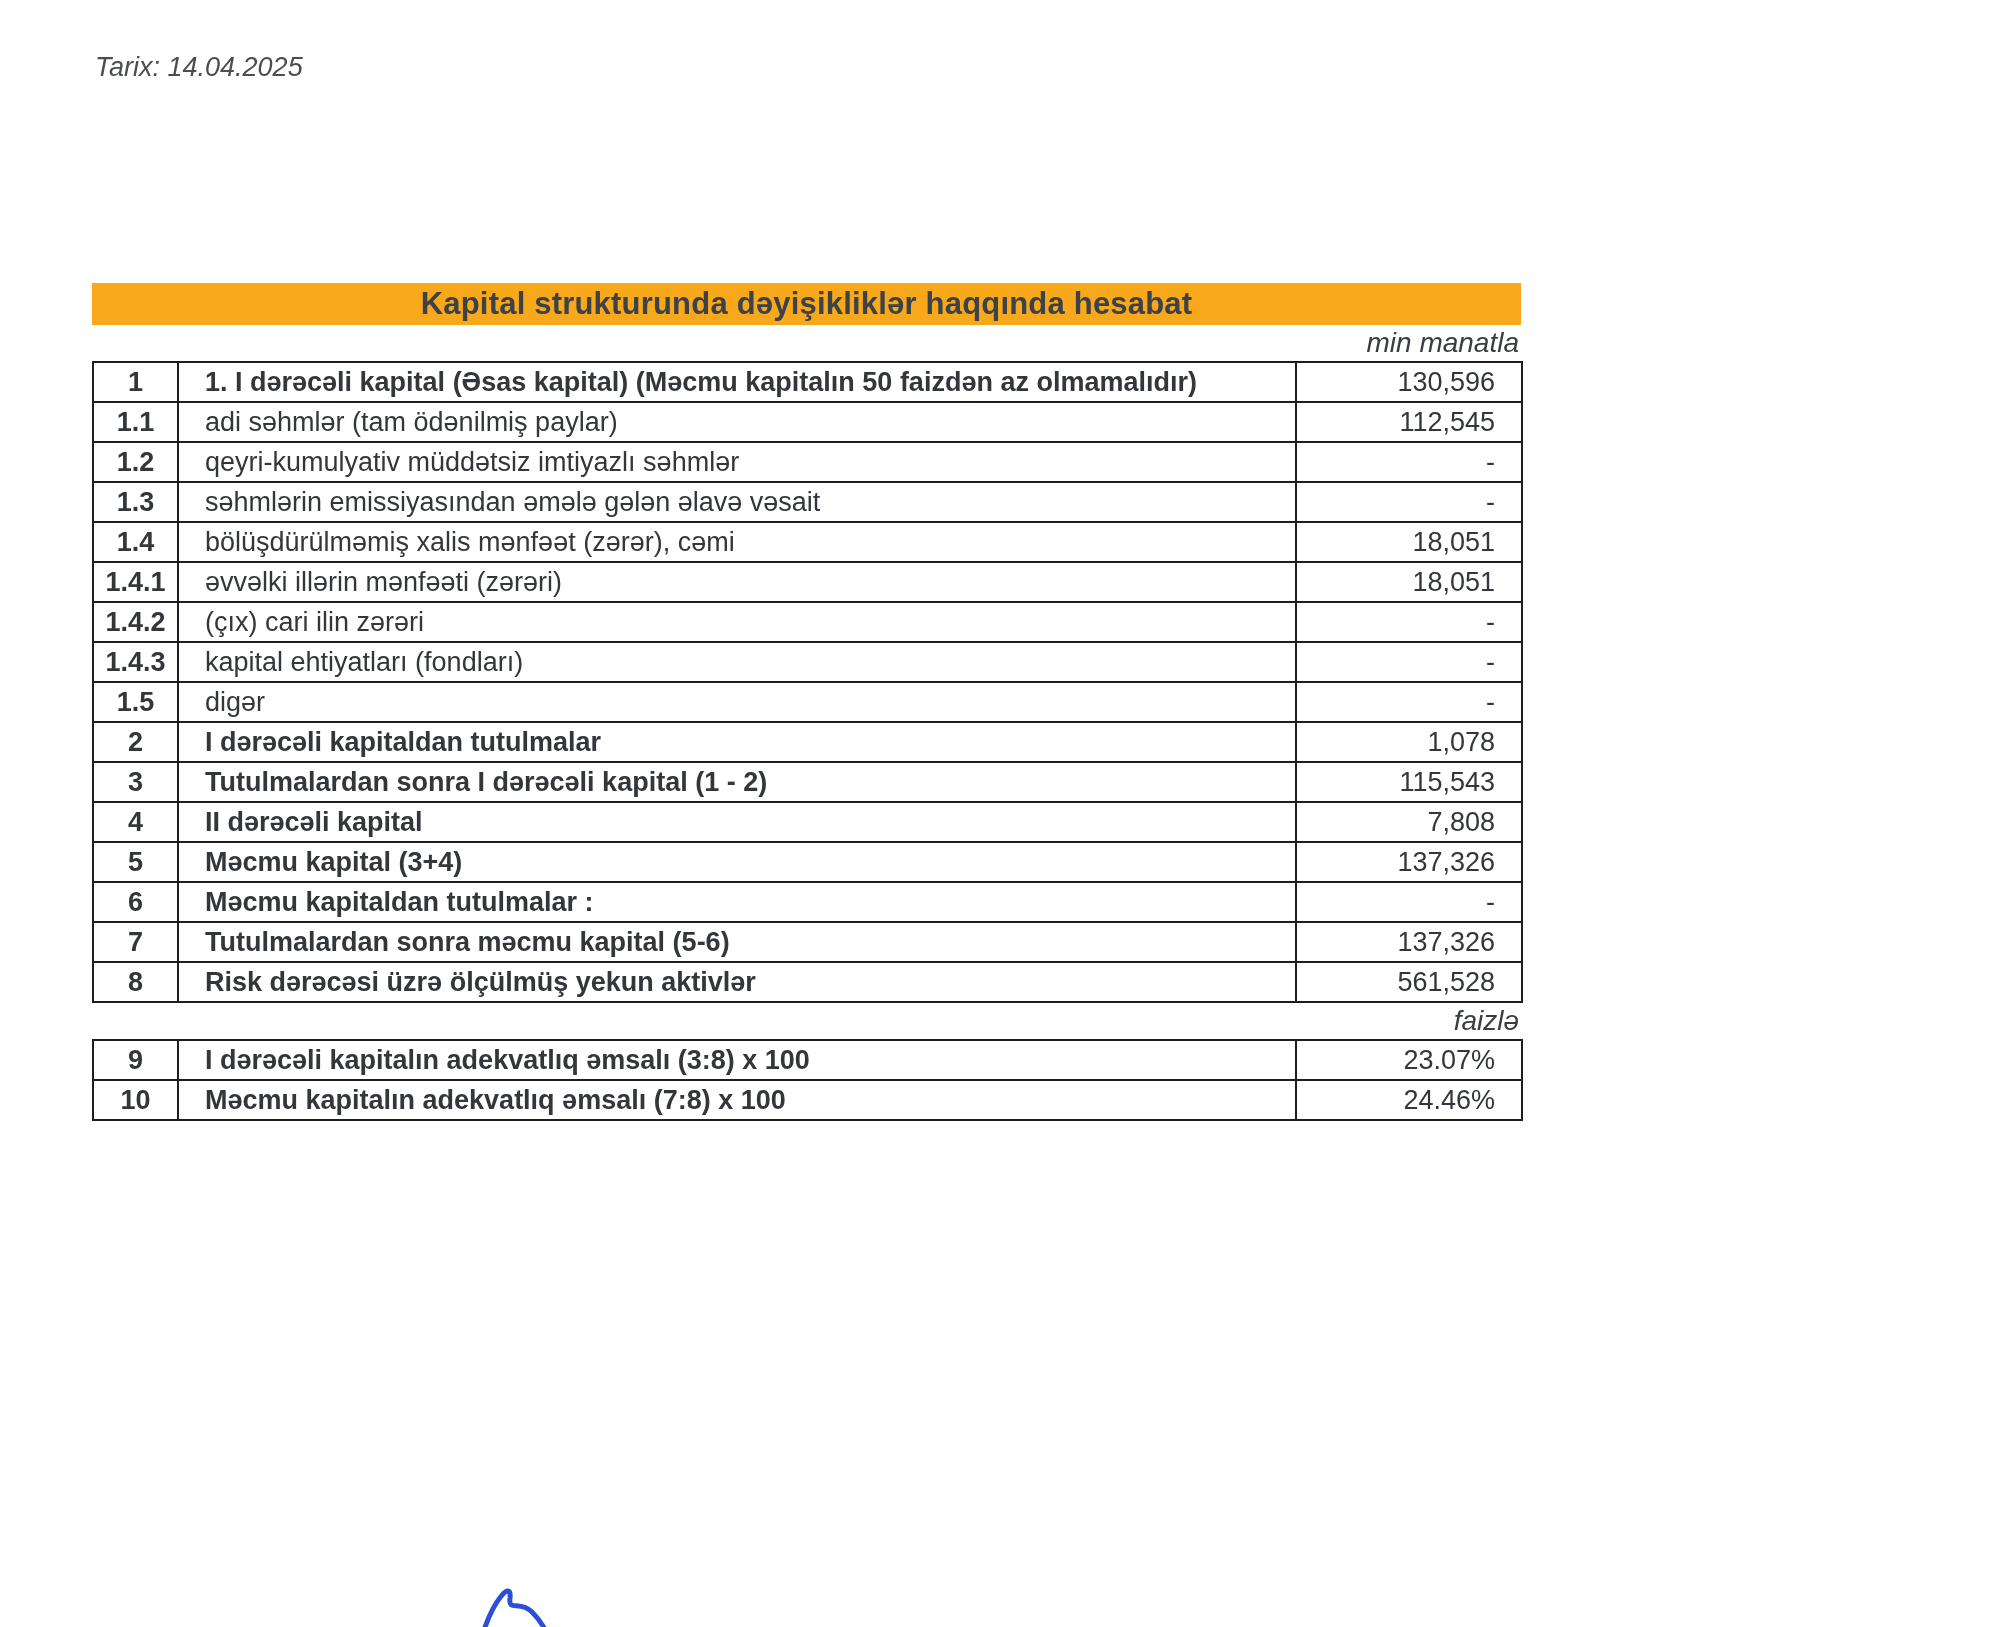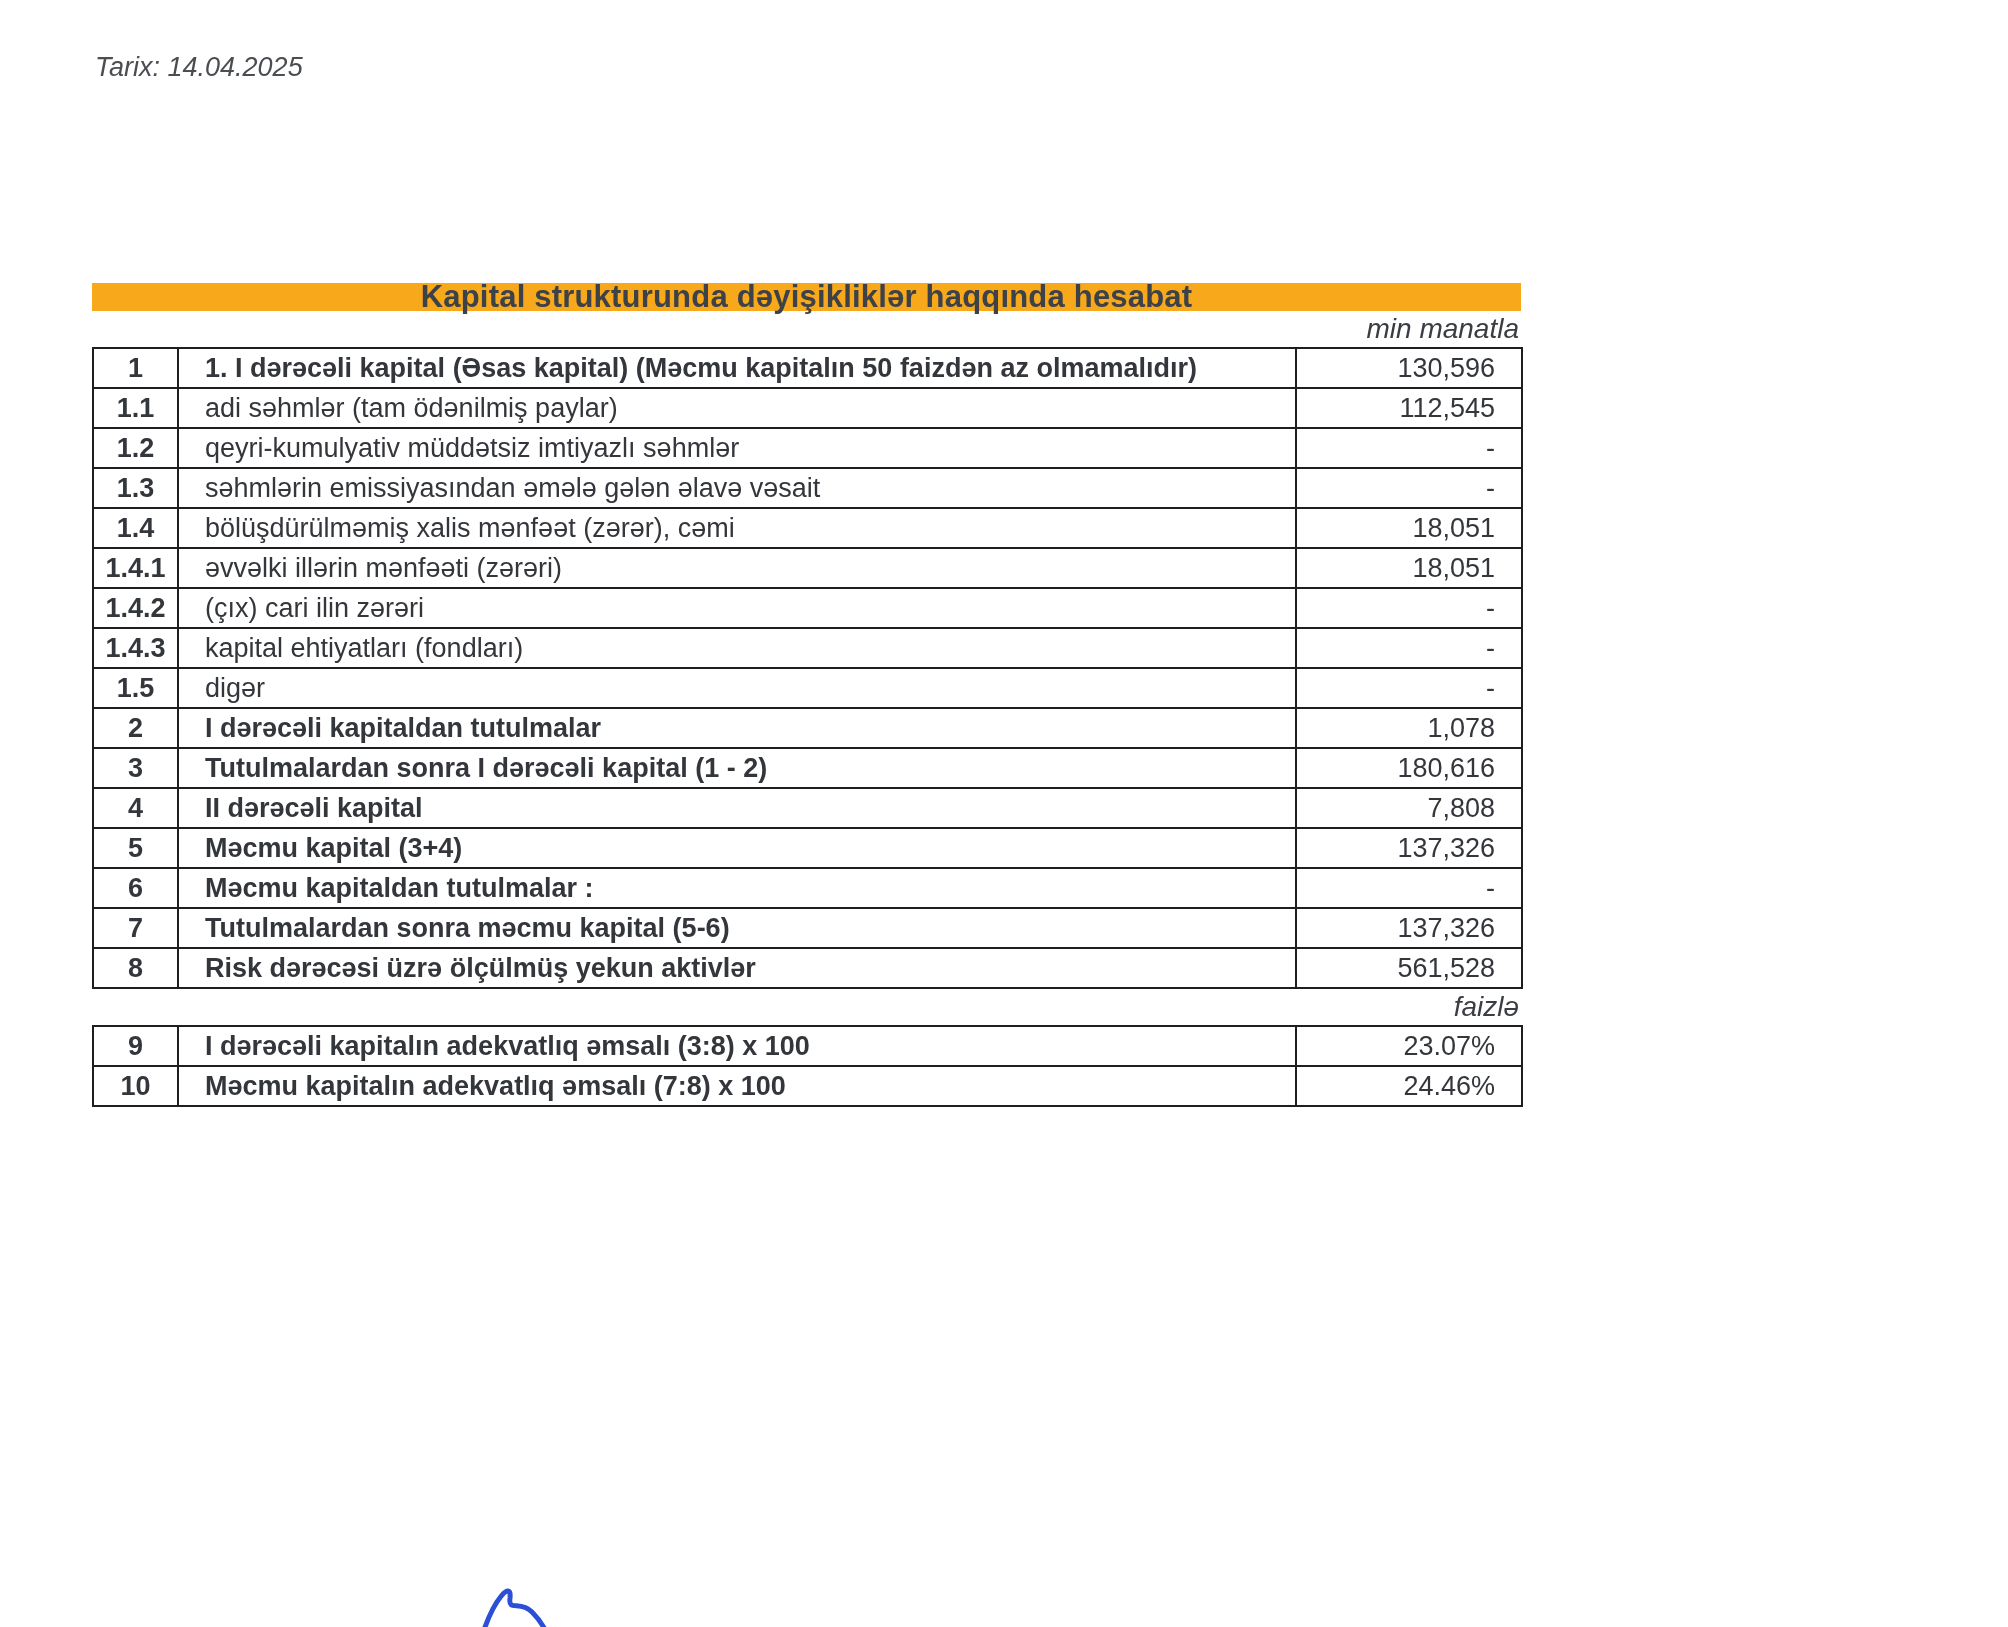--- a/index.html
+++ b/index.html
@@ -21,21 +21,21 @@
     color: #4a4d52;
     margin-top: 12px;
   }
   .content {
     position: absolute;
     left: 92px;
     top: 283px;
     width: 1429px;
   }
   .title-bar {
-    height: 28px;
+    height: 42px;
     display: flex;
     align-items: center;
     justify-content: center;
   }
   .title-bar .title {
     font-size: 31px;
     font-weight: bold;
     color: #3d4148;
     letter-spacing: 0.2px;
     white-space: nowrap;
@@ -159,21 +159,21 @@
 
         <tr class="bold-row">
           <td class="no">2</td>
           <td class="label">I dərəcəli kapitaldan tutulmalar</td>
           <td class="val">1,078</td>
         </tr>
 
         <tr class="bold-row">
           <td class="no">3</td>
           <td class="label">Tutulmalardan sonra I dərəcəli kapital (1 - 2)</td>
-          <td class="val">180,616</td>
+          <td class="val">115,543</td>
         </tr>
 
         <tr class="bold-row">
           <td class="no">4</td>
           <td class="label">II dərəcəli kapital</td>
           <td class="val">7,808</td>
         </tr>
 
         <tr class="bold-row">
           <td class="no">5</td>

